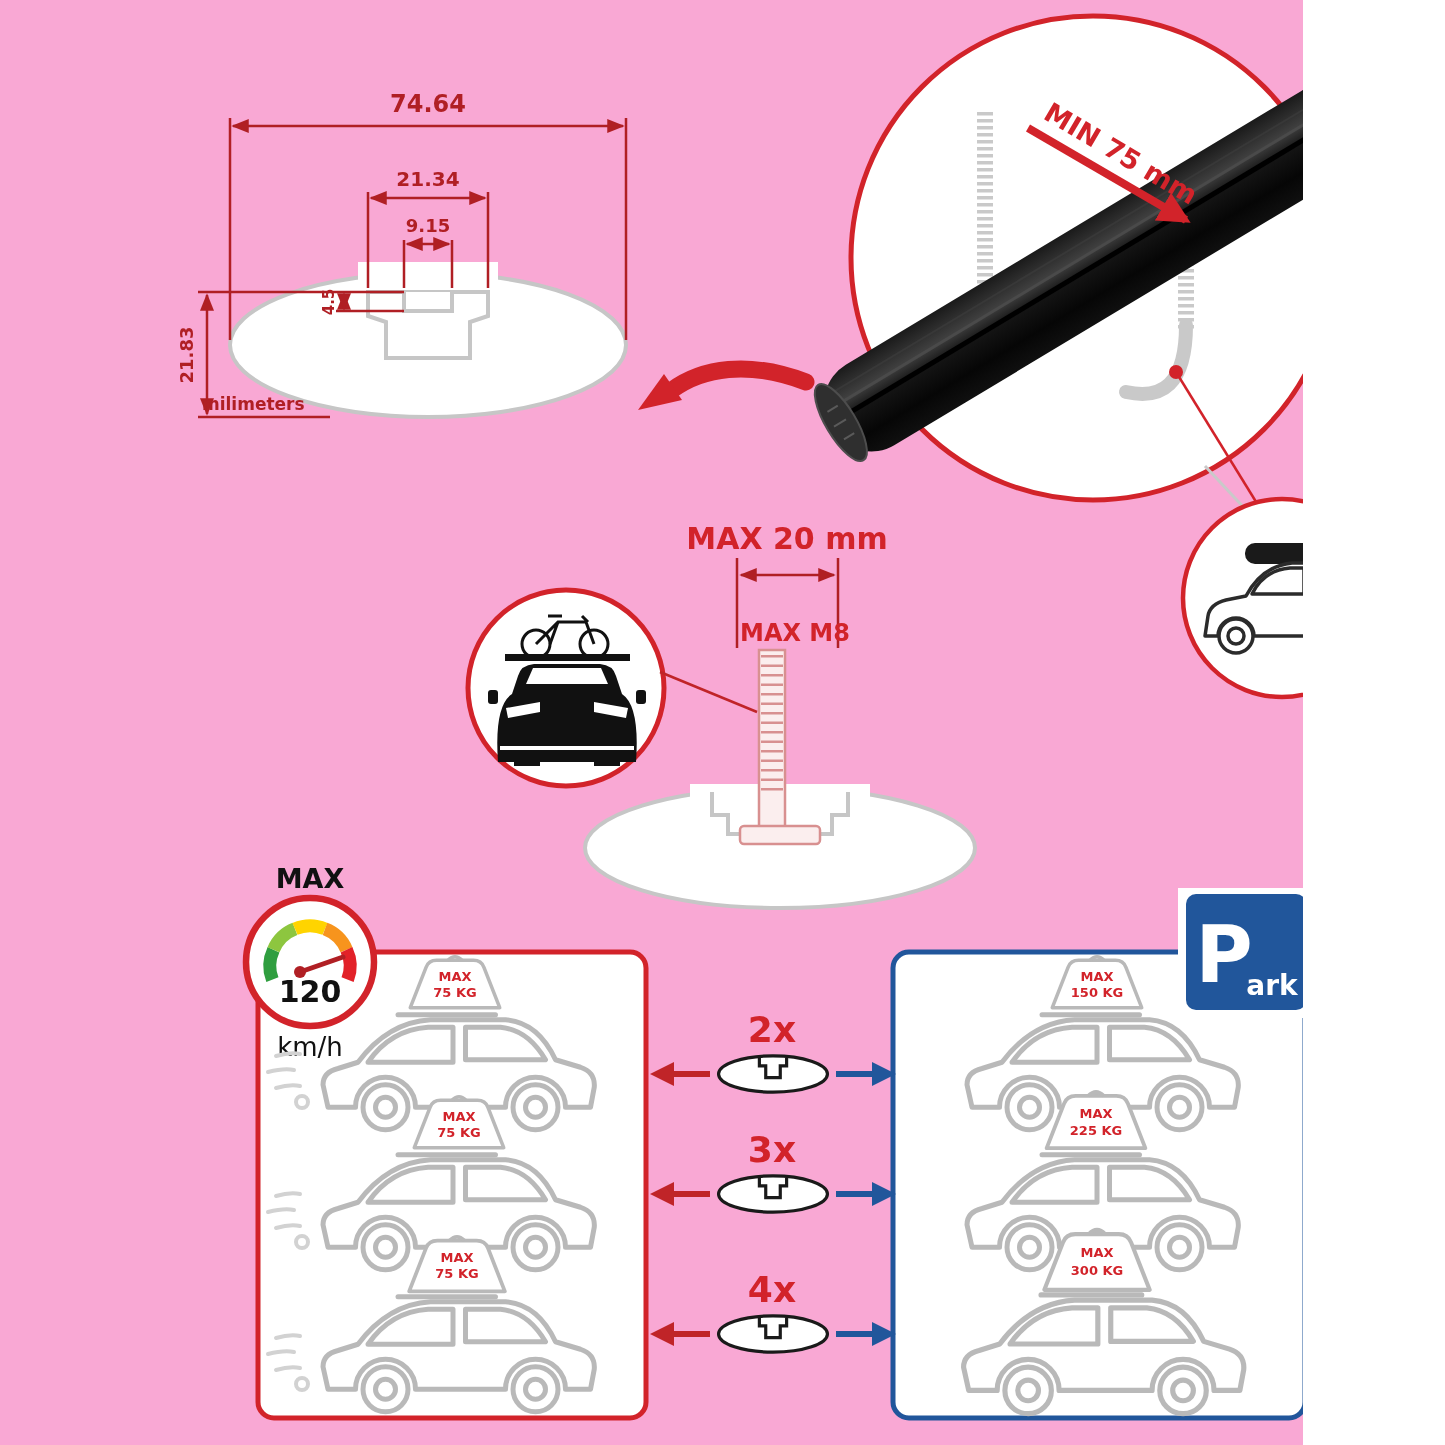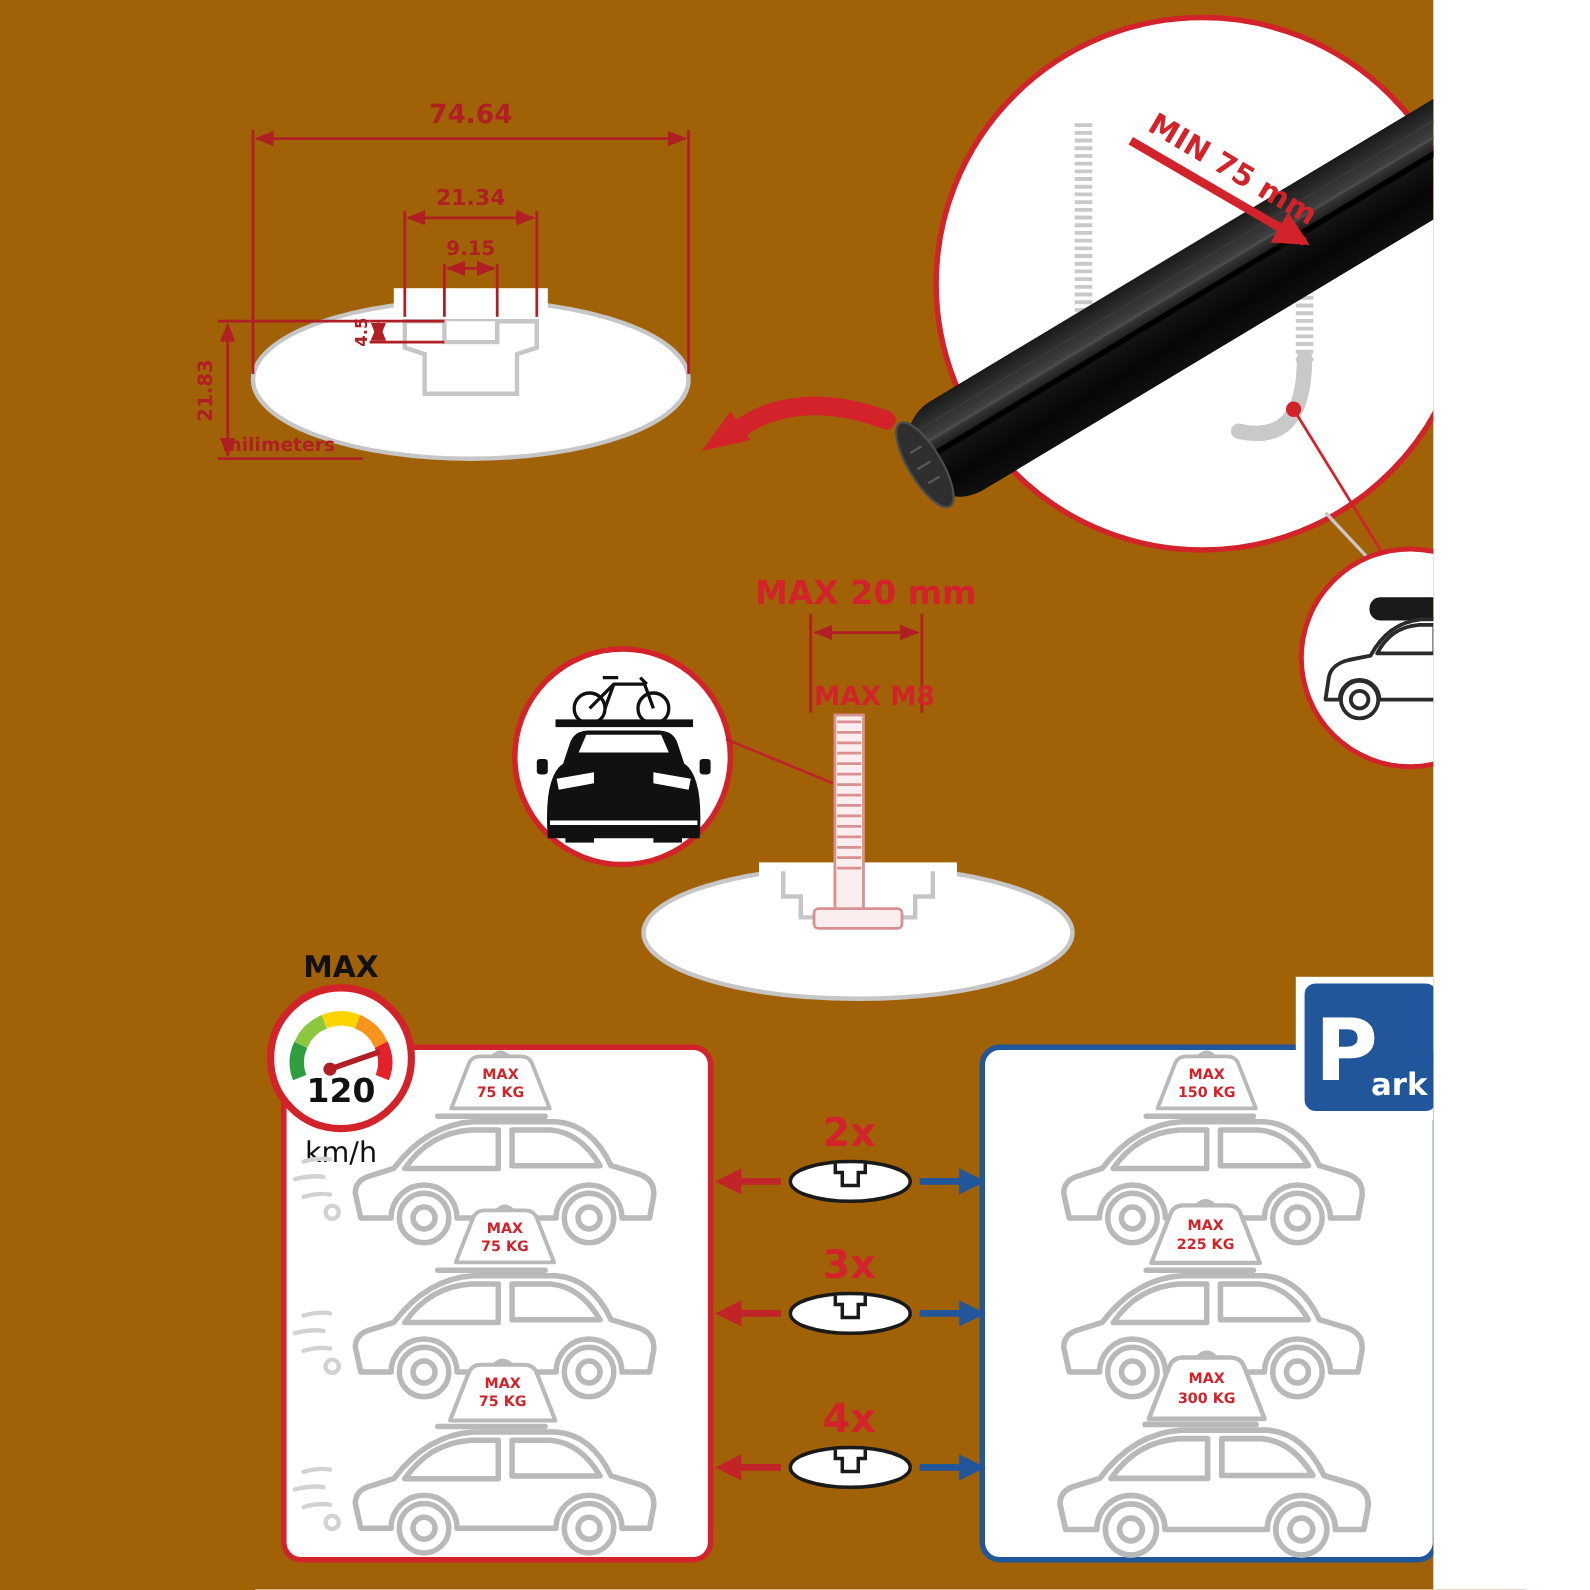--- a/index.html
+++ b/index.html
@@ -1,16 +1,16 @@
 <!DOCTYPE html>
 <html><head>
 <meta charset="utf-8">
 <style>
   html,body{margin:0;padding:0;background:#ffffff;}
-  .stage{position:relative;width:1303px;height:1445px;background:#a16207;overflow:hidden;}
+  .stage{position:relative;width:1303px;height:1445px;background:#f9a8d4;overflow:hidden;}
   svg{display:block;}
   svg text{font-family:"DejaVu Sans","Liberation Sans",sans-serif;}
   .dim-line{stroke:#b01f24;stroke-width:2.5;fill:none;}
   .dim-text{fill:#b01f24;font-weight:700;}
   .red-label{fill:#d2232a;font-weight:700;}
   .grey-shape{fill:#ffffff;stroke:#c6c6c6;stroke-width:4;}
   .car-grey{fill:#ffffff;stroke:#b9b9b9;stroke-width:4;stroke-linejoin:round;stroke-linecap:round;}
   .cargo-label{fill:#d2232a;font-weight:700;font-size:13px;text-anchor:middle;}
   .qty-text{fill:#d2232a;font-weight:700;font-size:36px;text-anchor:middle;}
   .motion{stroke:#d2d2d2;stroke-width:4;stroke-linecap:round;fill:none;}

